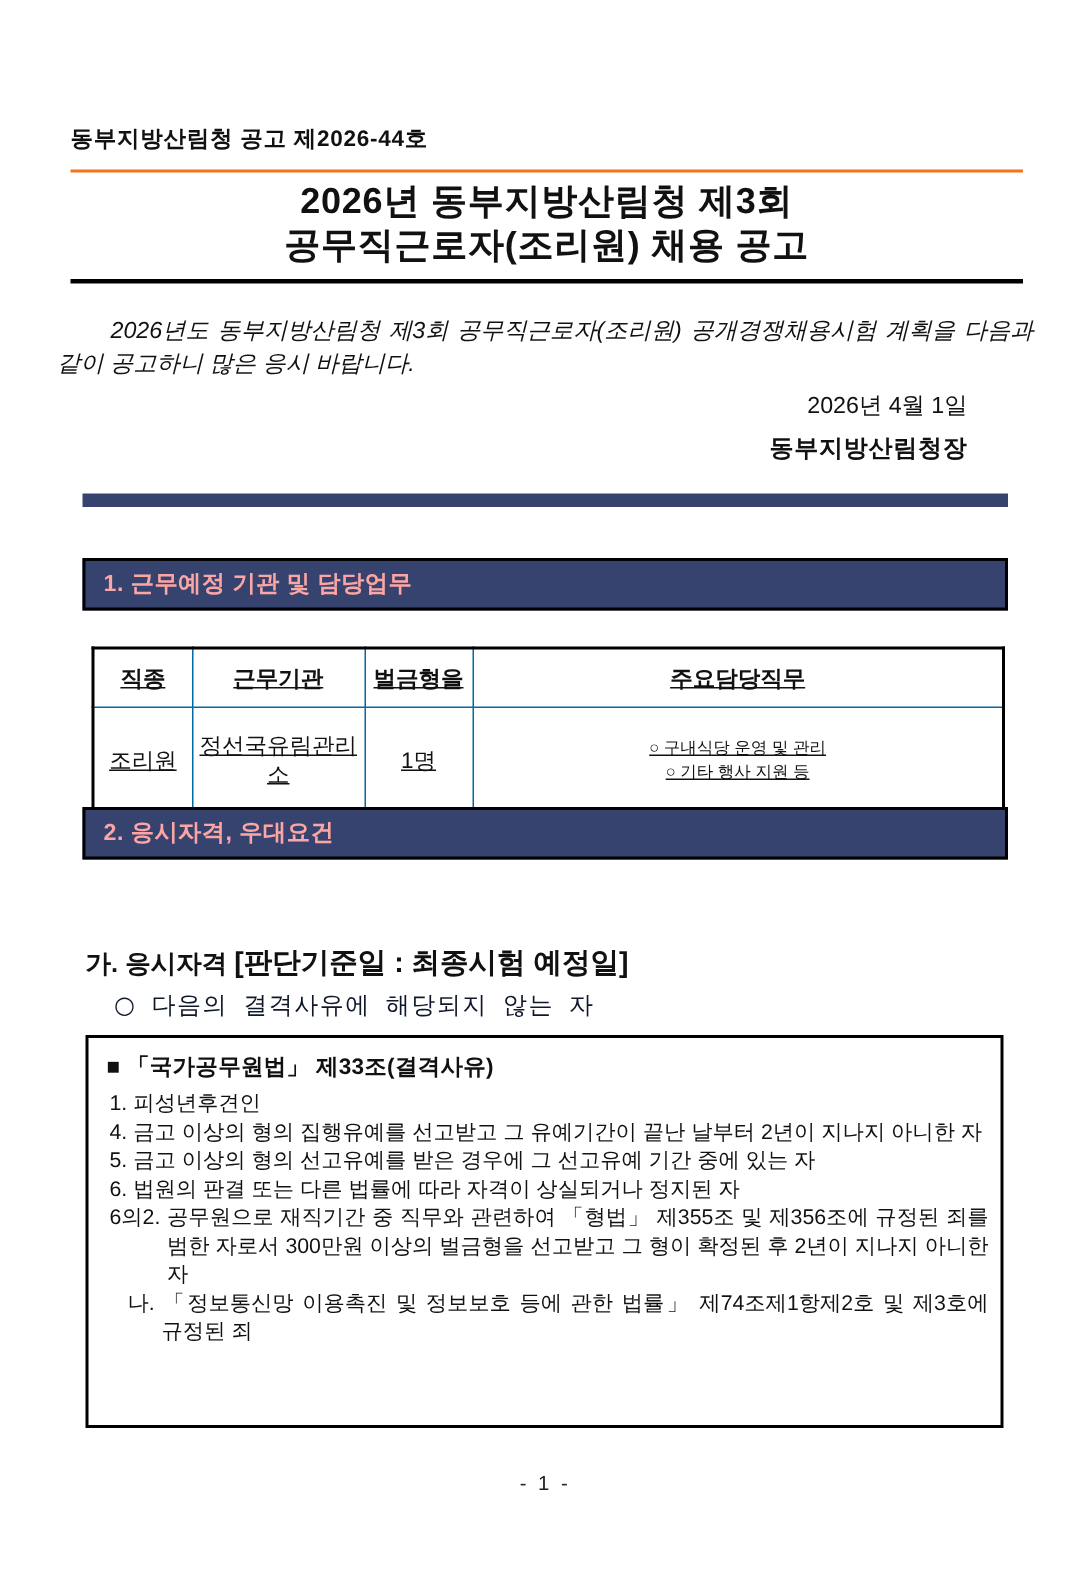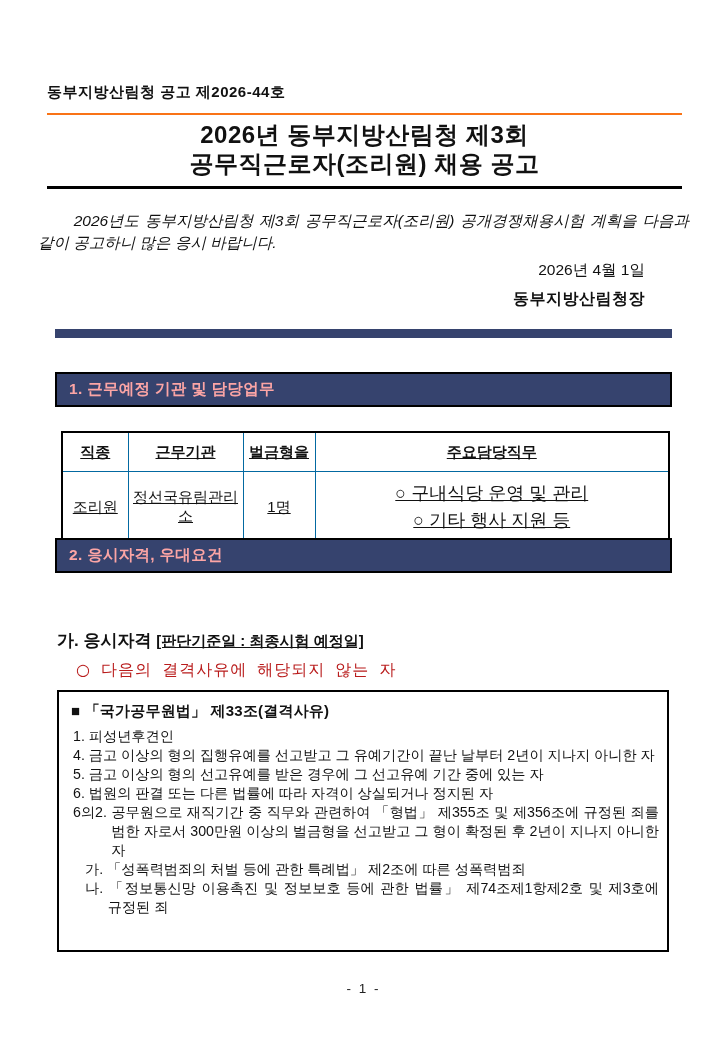--- a/index.html
+++ b/index.html
@@ -81,39 +81,39 @@
     border: 1px solid #0369a1;
     font-size: 15px;
     text-align: center;
     vertical-align: middle;
     padding: 0 4px;
     text-decoration: underline;
   }
   table.job-table th { font-weight: bold; height: 38px; }
   table.job-table td { height: 70px; }
   td.duties-cell { text-align: left; padding-left: 12px; }
-  .duty-line { font-size: 18px; line-height: 1.5; }
+  .duty-line { font-size: 11px; line-height: 1.5; }
   col.c-job    { width: 66px; }
   col.c-agency { width: 115px; }
   col.c-count  { width: 72px; }
   col.c-duties { width: 354px; }
 
   .sub-heading {
     position: absolute;
     left: 57px; top: 629px;
     font-size: 17px; font-weight: bold;
   }
-  .sub-heading .bracket { font-size: 15px; text-decoration: underline; }
+  .sub-heading .bracket { font-size: 19px; }
 
   .circle-bullet-line {
     position: absolute;
     left: 76px; top: 660px;
     font-family: "DejaVu Serif", "Liberation Serif", serif;
     font-size: 16px; letter-spacing: 1px; word-spacing: 4px;
-    color: #b91c1c;
+    color: #0f172a;
   }
 
   .law-box {
     position: absolute;
     left: 57px; right: 58px; top: 690px;
     border: 2px solid #000;
     padding: 8px 8px 10px 10px;
     box-sizing: border-box;
     height: 262px;
   }
@@ -195,19 +195,18 @@
   <div class="circle-bullet-line">○  다음의 결격사유에 해당되지 않는 자</div>
 
   <div class="law-box">
     <div class="law-title">■ 「국가공무원법」 제33조(결격사유)</div>
 
     <div class="law-item hang1"><span>1.</span> <span>피성년후견인</span></div>
     <div class="law-item hang1"><span>4.</span> <span>금고 이상의 형의 집행유예를 선고받고 그 유예기간이 끝난 날부터 2년이 지나지 아니한 자</span></div>
     <div class="law-item hang1"><span>5.</span> <span>금고 이상의 형의 선고유예를 받은 경우에 그 선고유예 기간 중에 있는 자</span></div>
     <div class="law-item hang1"><span>6.</span> <span>법원의 판결 또는 다른 법률에 따라 자격이 상실되거나 정지된 자</span></div>
     <div class="law-item hang2"><span>6의2.</span> <span>공무원으로 재직기간 중 직무와 관련하여 「형법」 제355조 및 제356조에 규정된 죄를 범한 자로서 300만원 이상의 벌금형을 선고받고 그 형이 확정된 후 2년이 지나지 아니한 자</span></div>
-    <div class="law-item sub"><span>가.</span> <span>「성폭력범죄의 처벌 등에 관한 특례법」 제2조에 따른 성폭력범죄</span></div>
     <div class="law-item sub"><span>나.</span> <span>「정보통신망 이용촉진 및 정보보호 등에 관한 법률」 제74조제1항제2호 및 제3호에 규정된 죄</span></div>
   </div>
 
   <div class="page-number">- 1 -</div>
 
 </div>
 
 </body></html>

